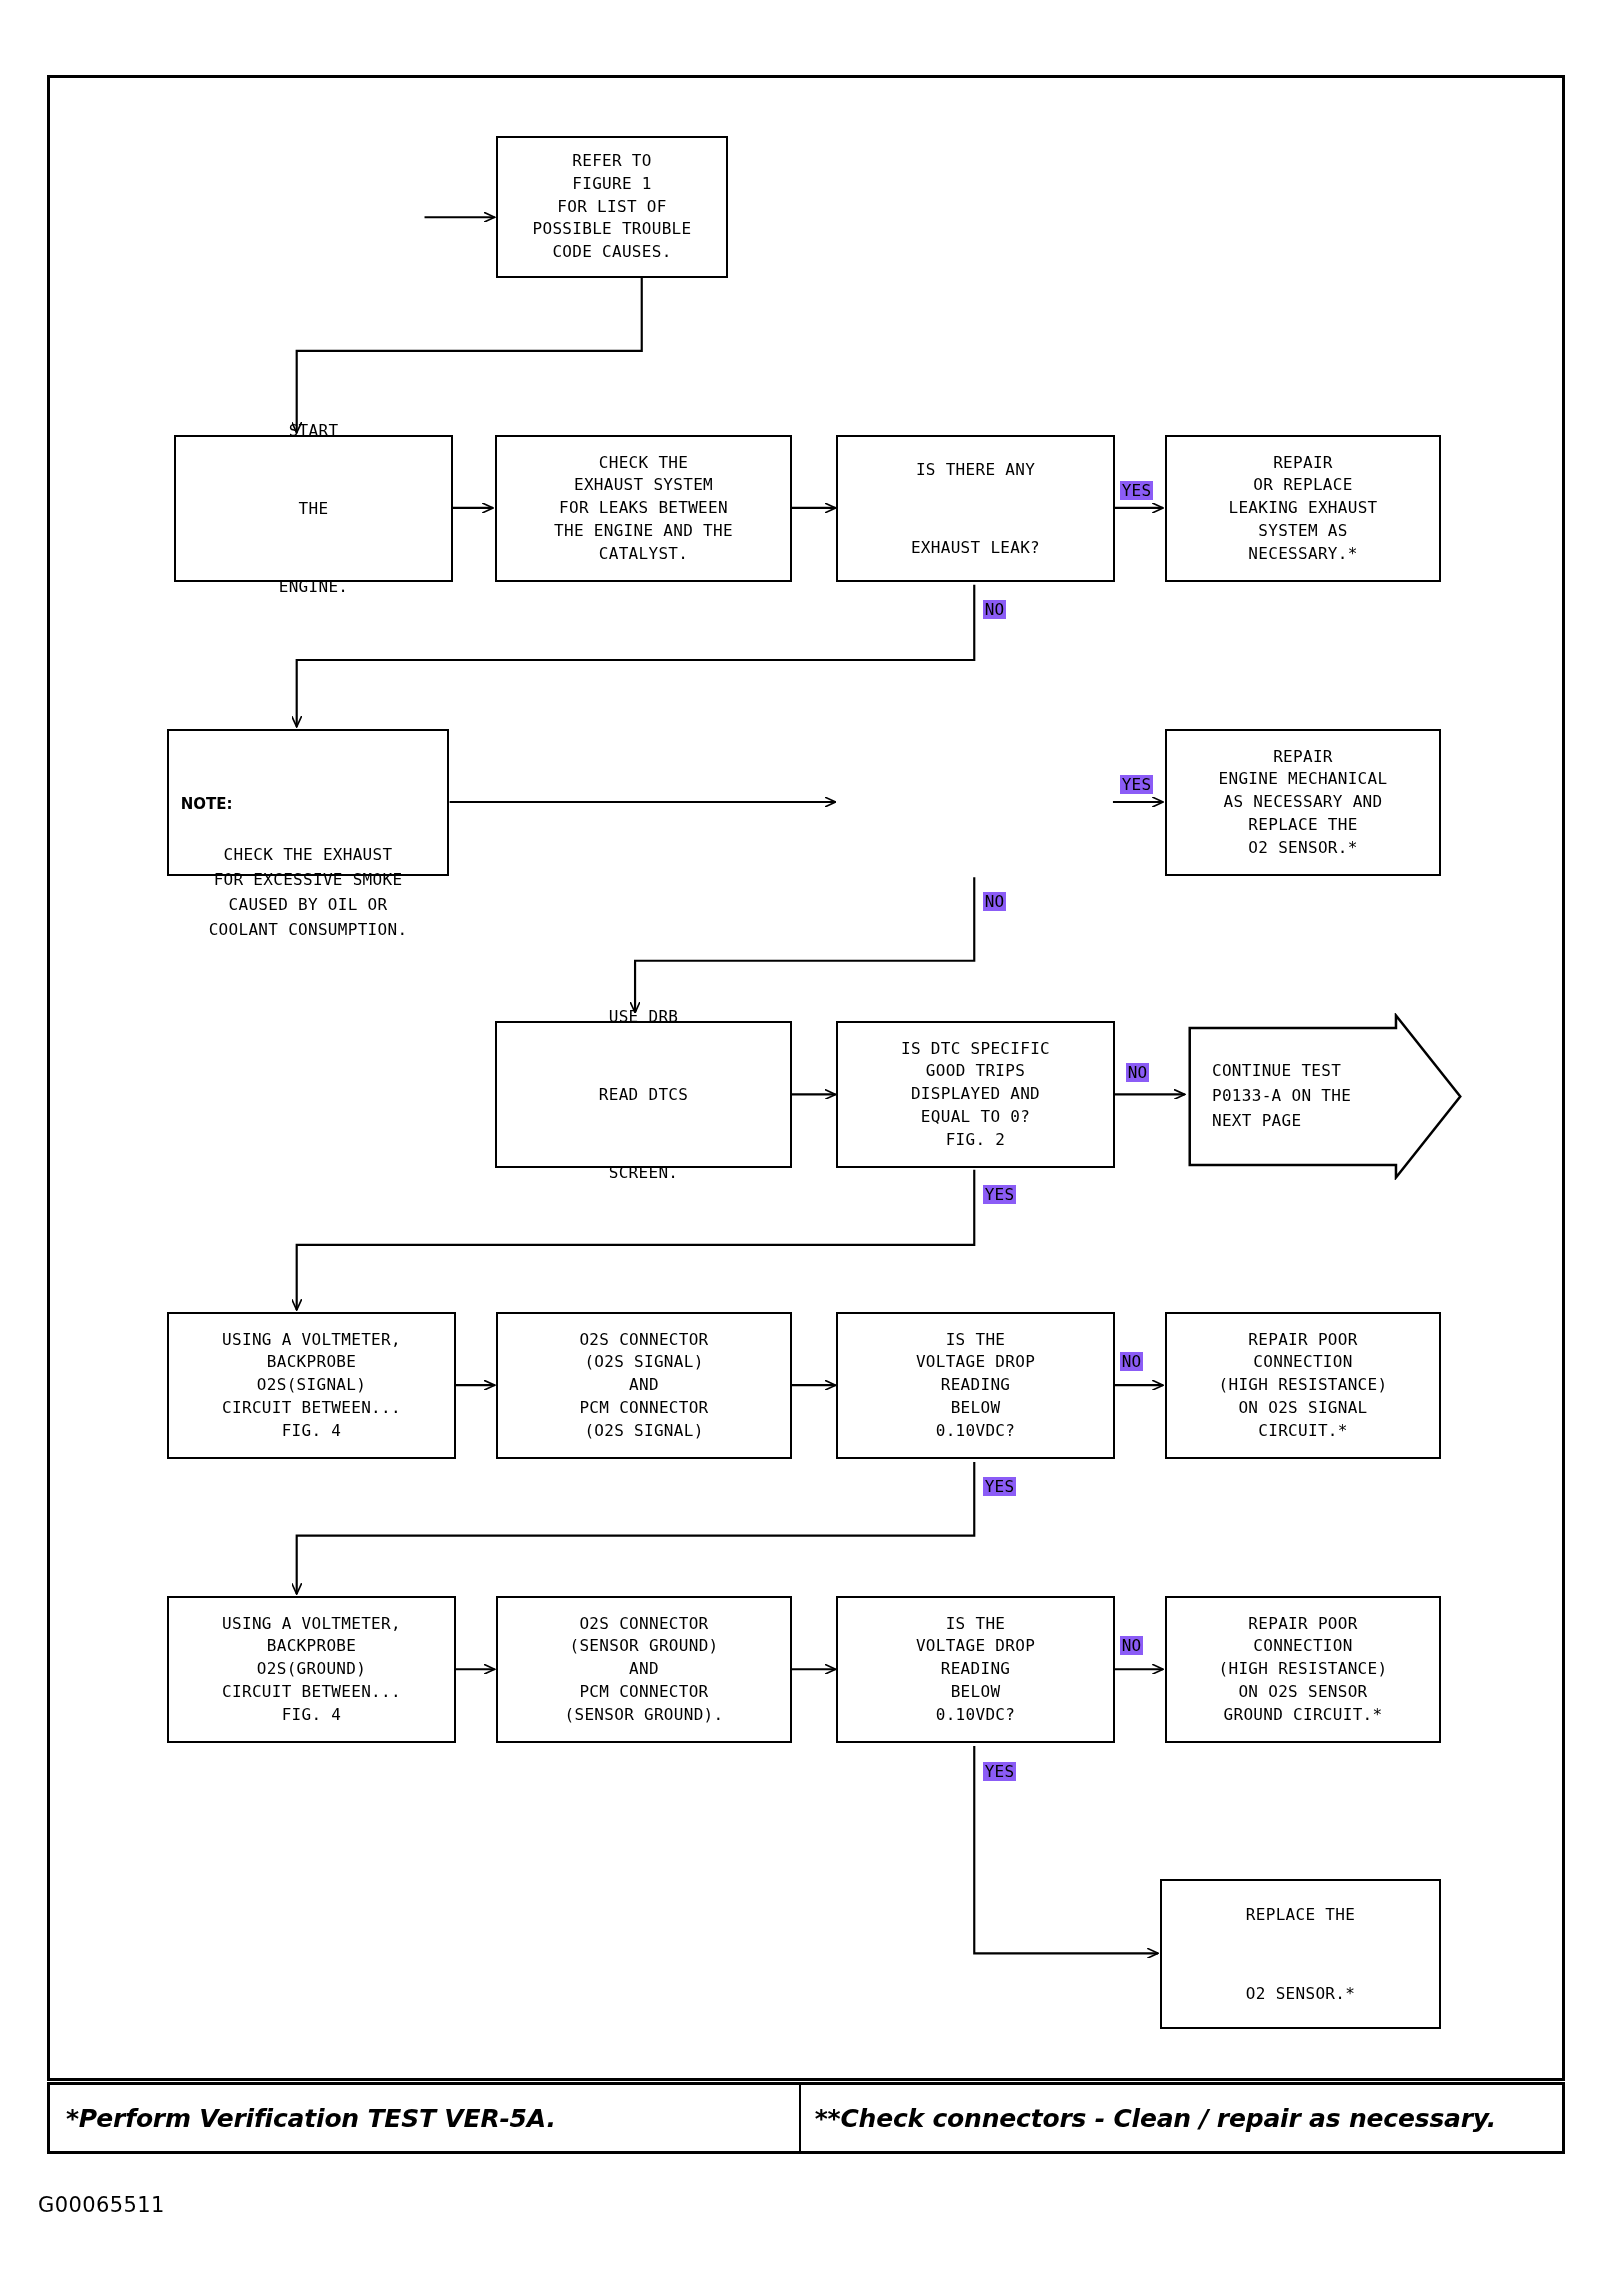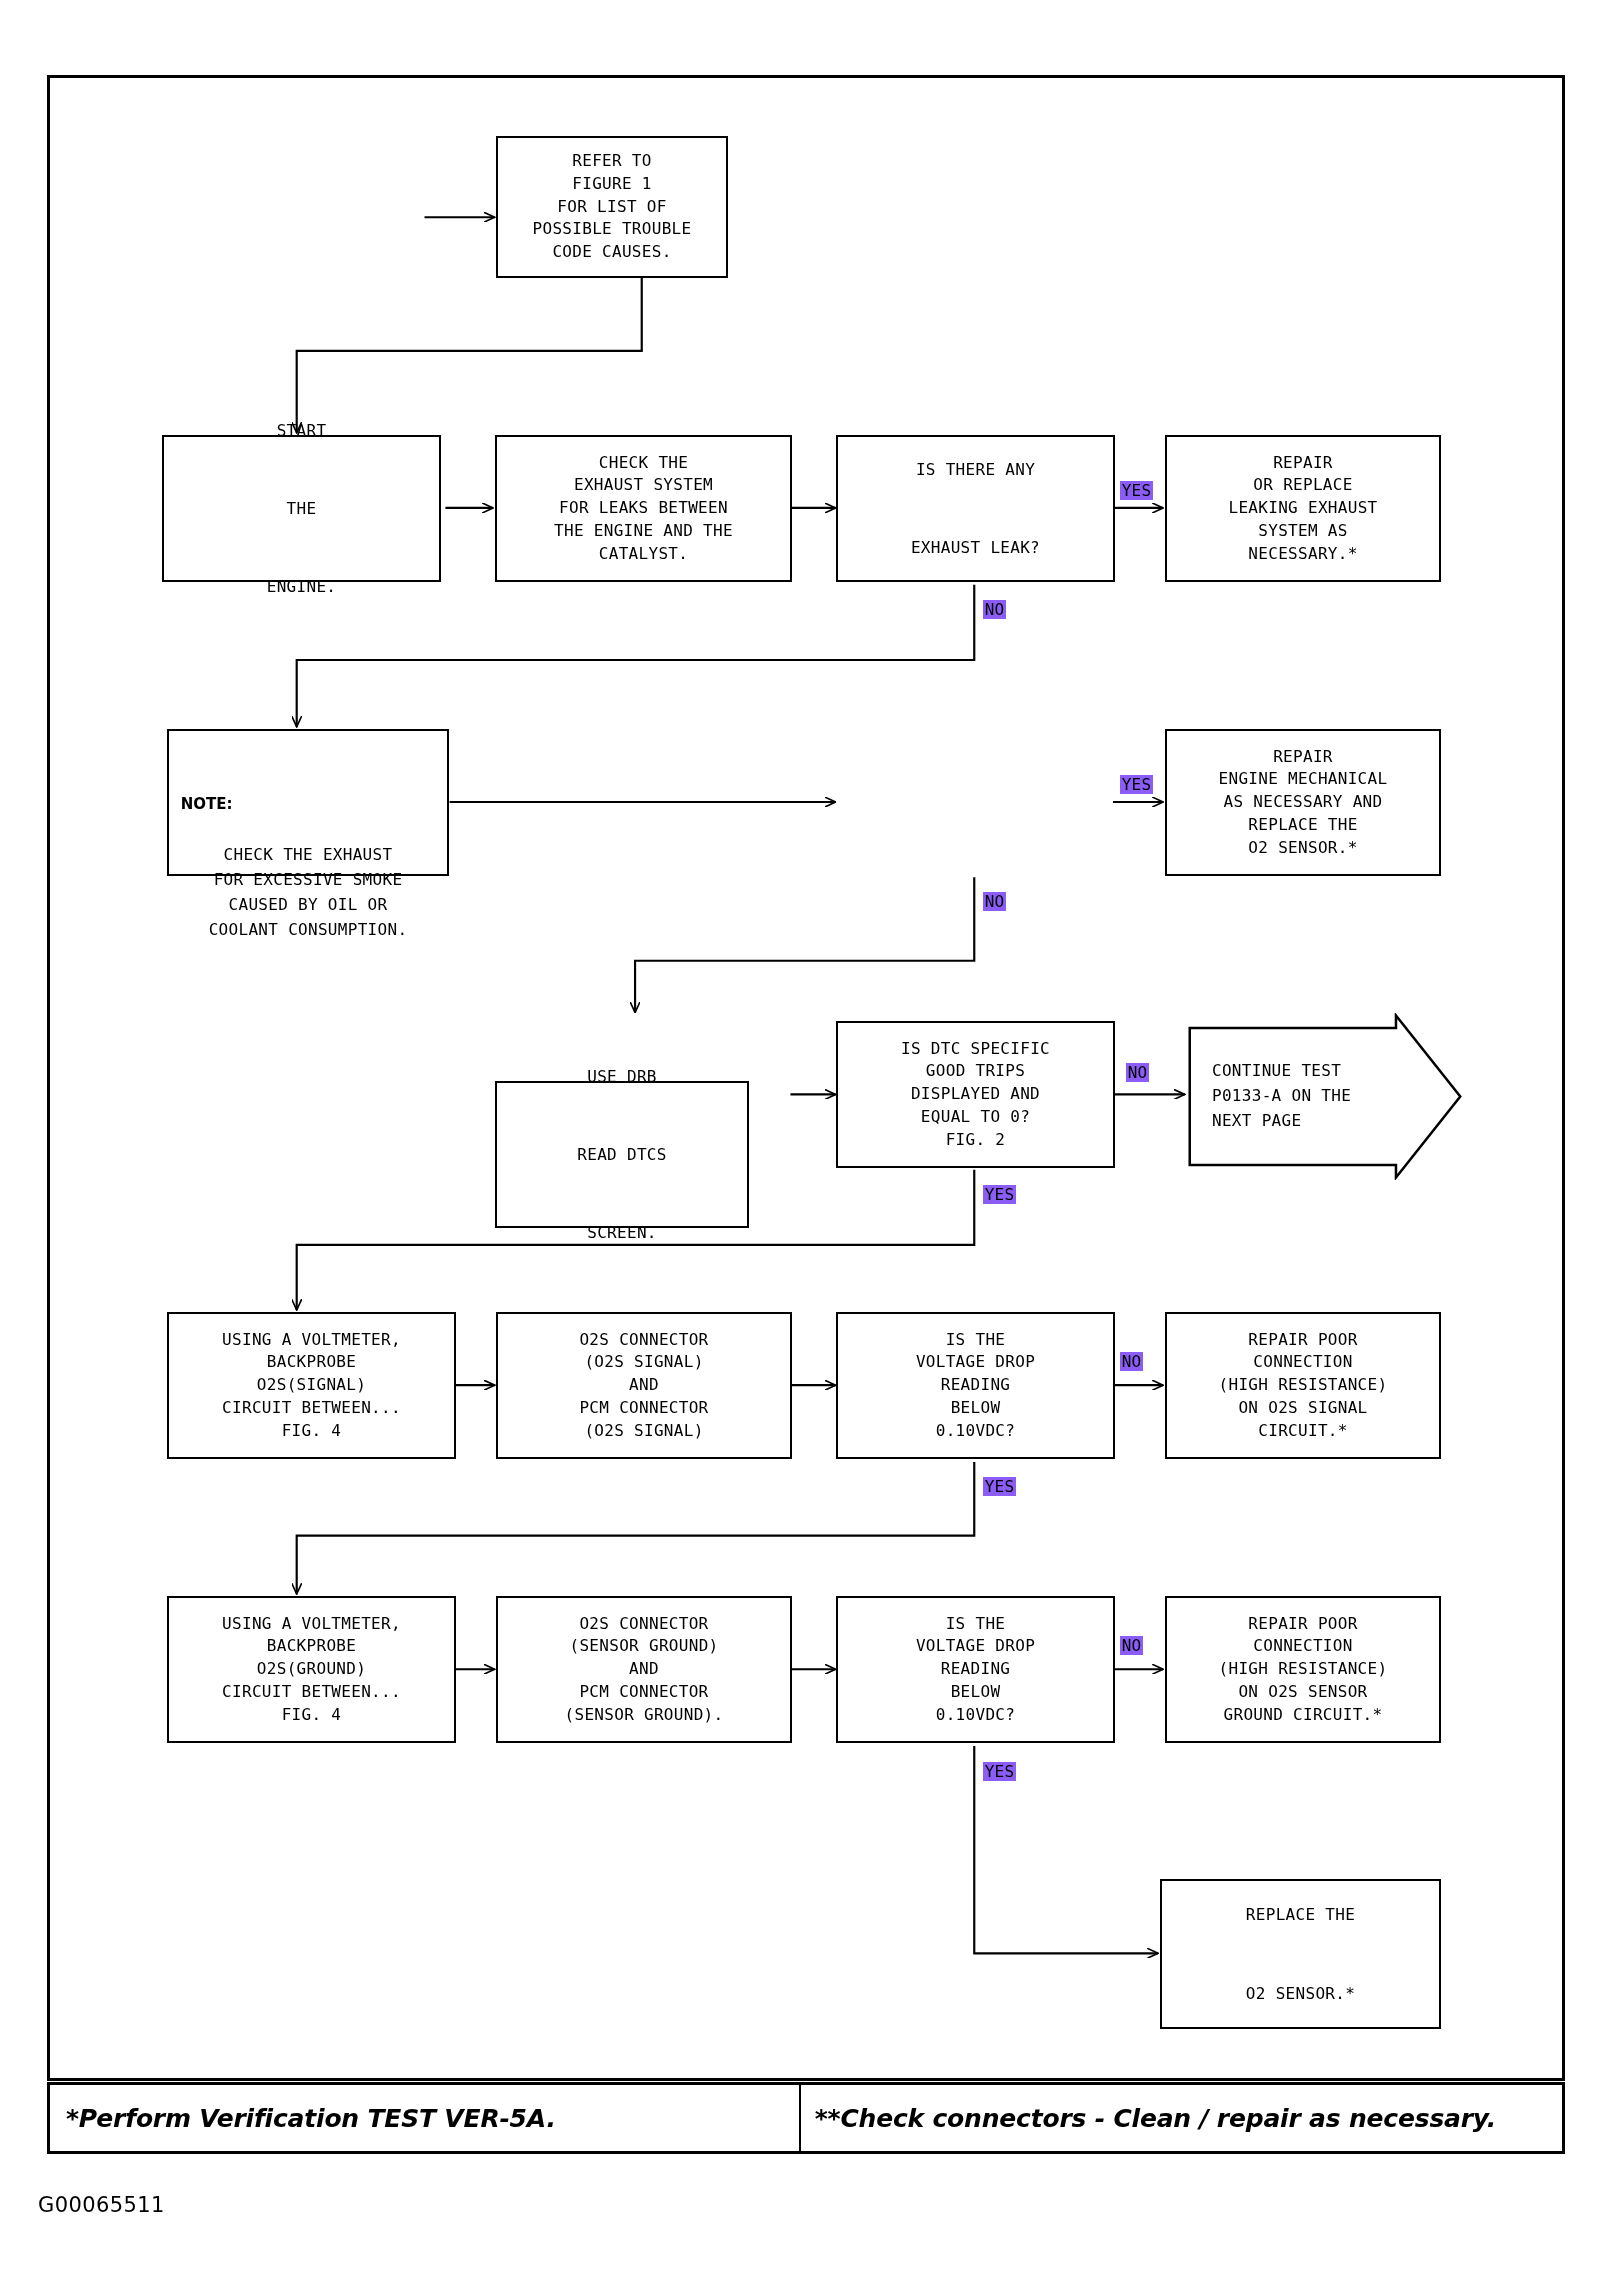--- a/index.html
+++ b/index.html
@@ -141,21 +141,21 @@
     </g>
   </svg>
 
 
   <div class="node tight" style="left:496px;top:136px;width:232px;height:142px;">REFER TO
 FIGURE 1
 FOR LIST OF
 POSSIBLE TROUBLE
 CODE CAUSES.</div>
 
-  <div class="node loose" style="left:162px;top:435px;width:279px;height:147px;">START
+  <div class="node loose" style="left:174px;top:435px;width:279px;height:147px;">START
 
 THE
 
 ENGINE.</div>
 
   <div class="node tight" style="left:495px;top:435px;width:297px;height:147px;">CHECK THE
 EXHAUST SYSTEM
 FOR LEAKS BETWEEN
 THE ENGINE AND THE
 CATALYST.</div>
@@ -186,21 +186,21 @@
 
   <div class="node tight" style="left:1165px;top:729px;width:276px;height:147px;">REPAIR
 ENGINE MECHANICAL
 AS NECESSARY AND
 REPLACE THE
 O2 SENSOR.*</div>
 
   <div class="edgelbl" style="left:1120px;top:775px;">YES</div>
   <div class="edgelbl" style="left:983px;top:892px;">NO</div>
 
-  <div class="node loose" style="left:495px;top:1081px;width:254px;height:147px;">USE DRB
+  <div class="node loose" style="left:495px;top:1021px;width:297px;height:147px;">USE DRB
 
 READ DTCS
 
 SCREEN.</div>
 
   <div class="node tight" style="left:836px;top:1021px;width:279px;height:147px;">IS DTC SPECIFIC
 GOOD TRIPS
 DISPLAYED AND
 EQUAL TO 0?
 FIG. 2</div>

